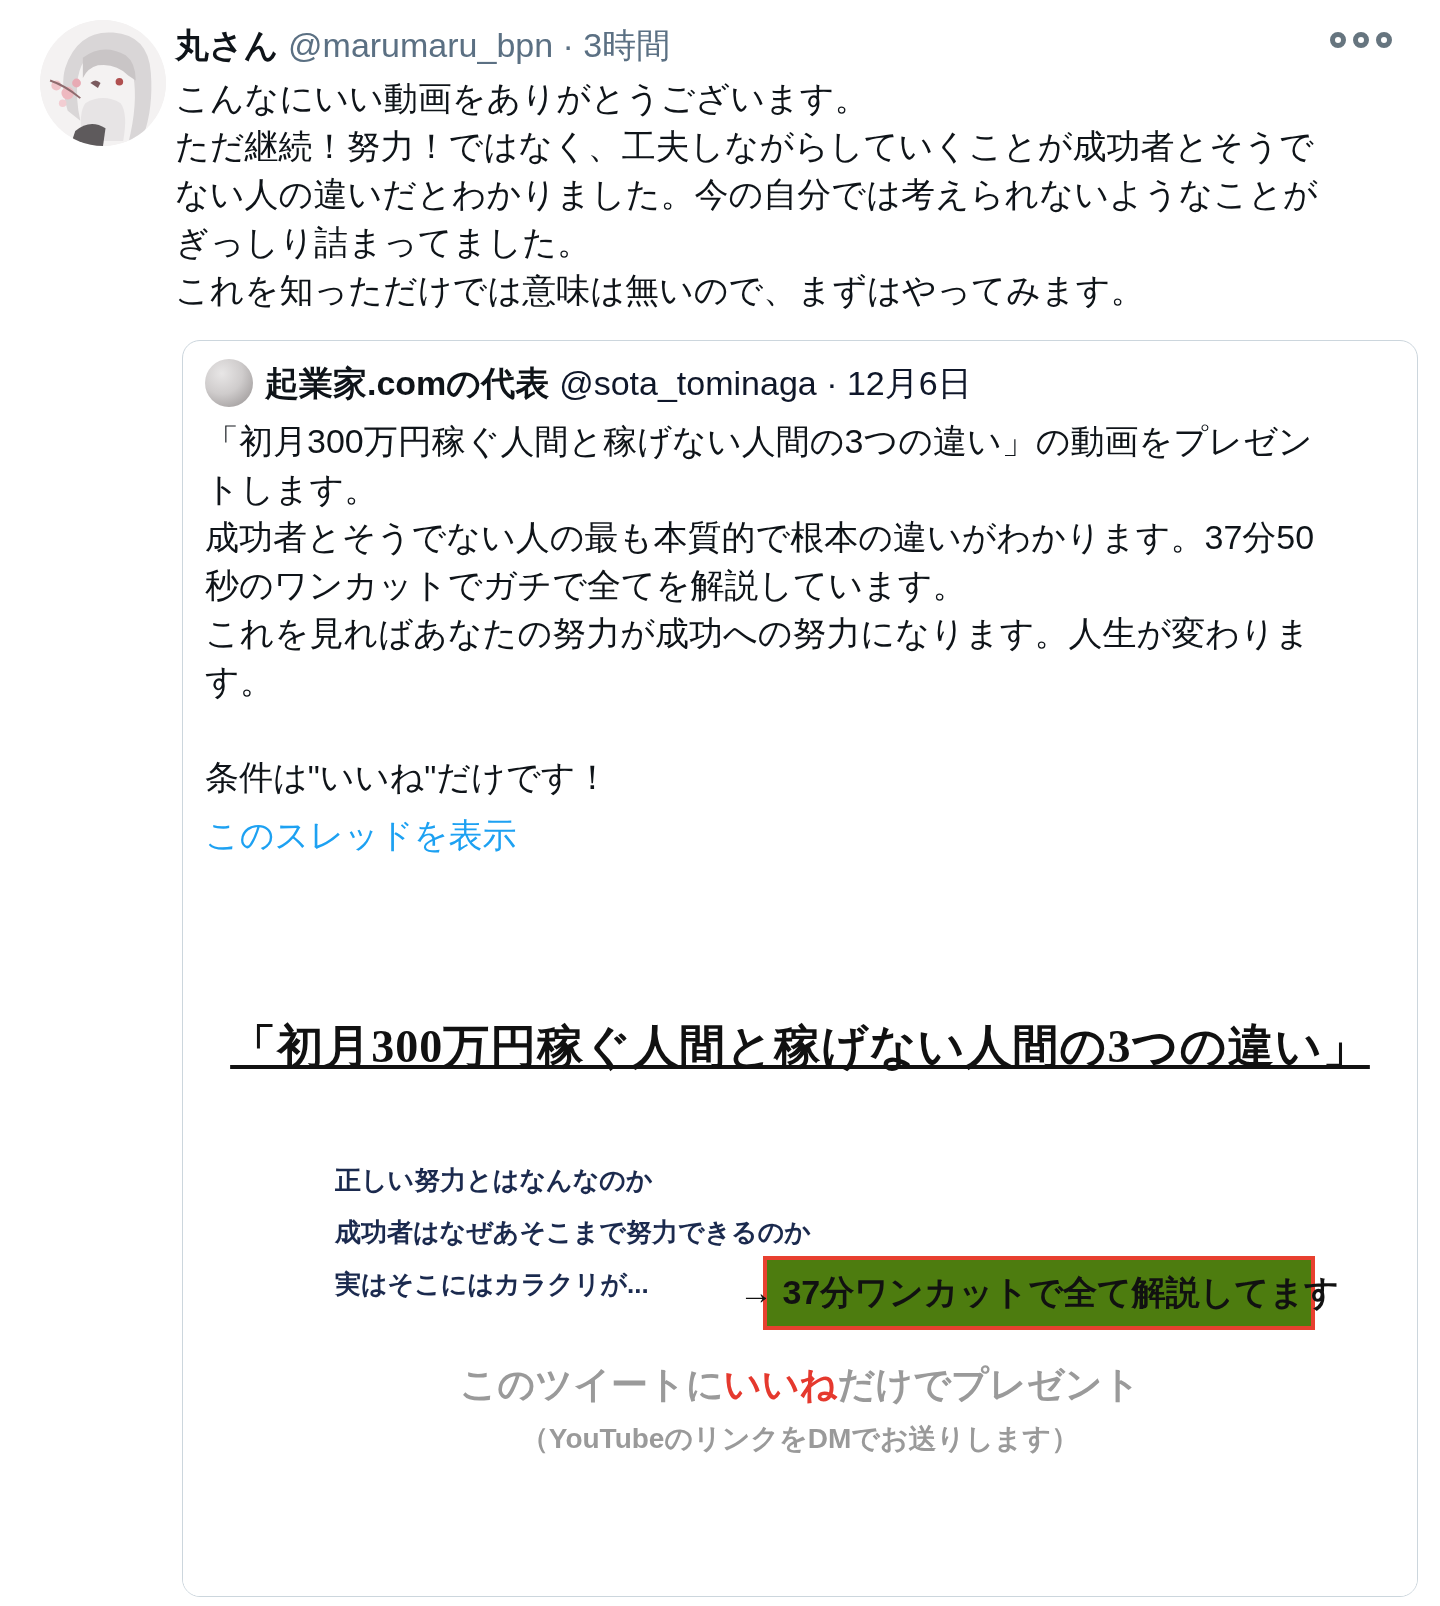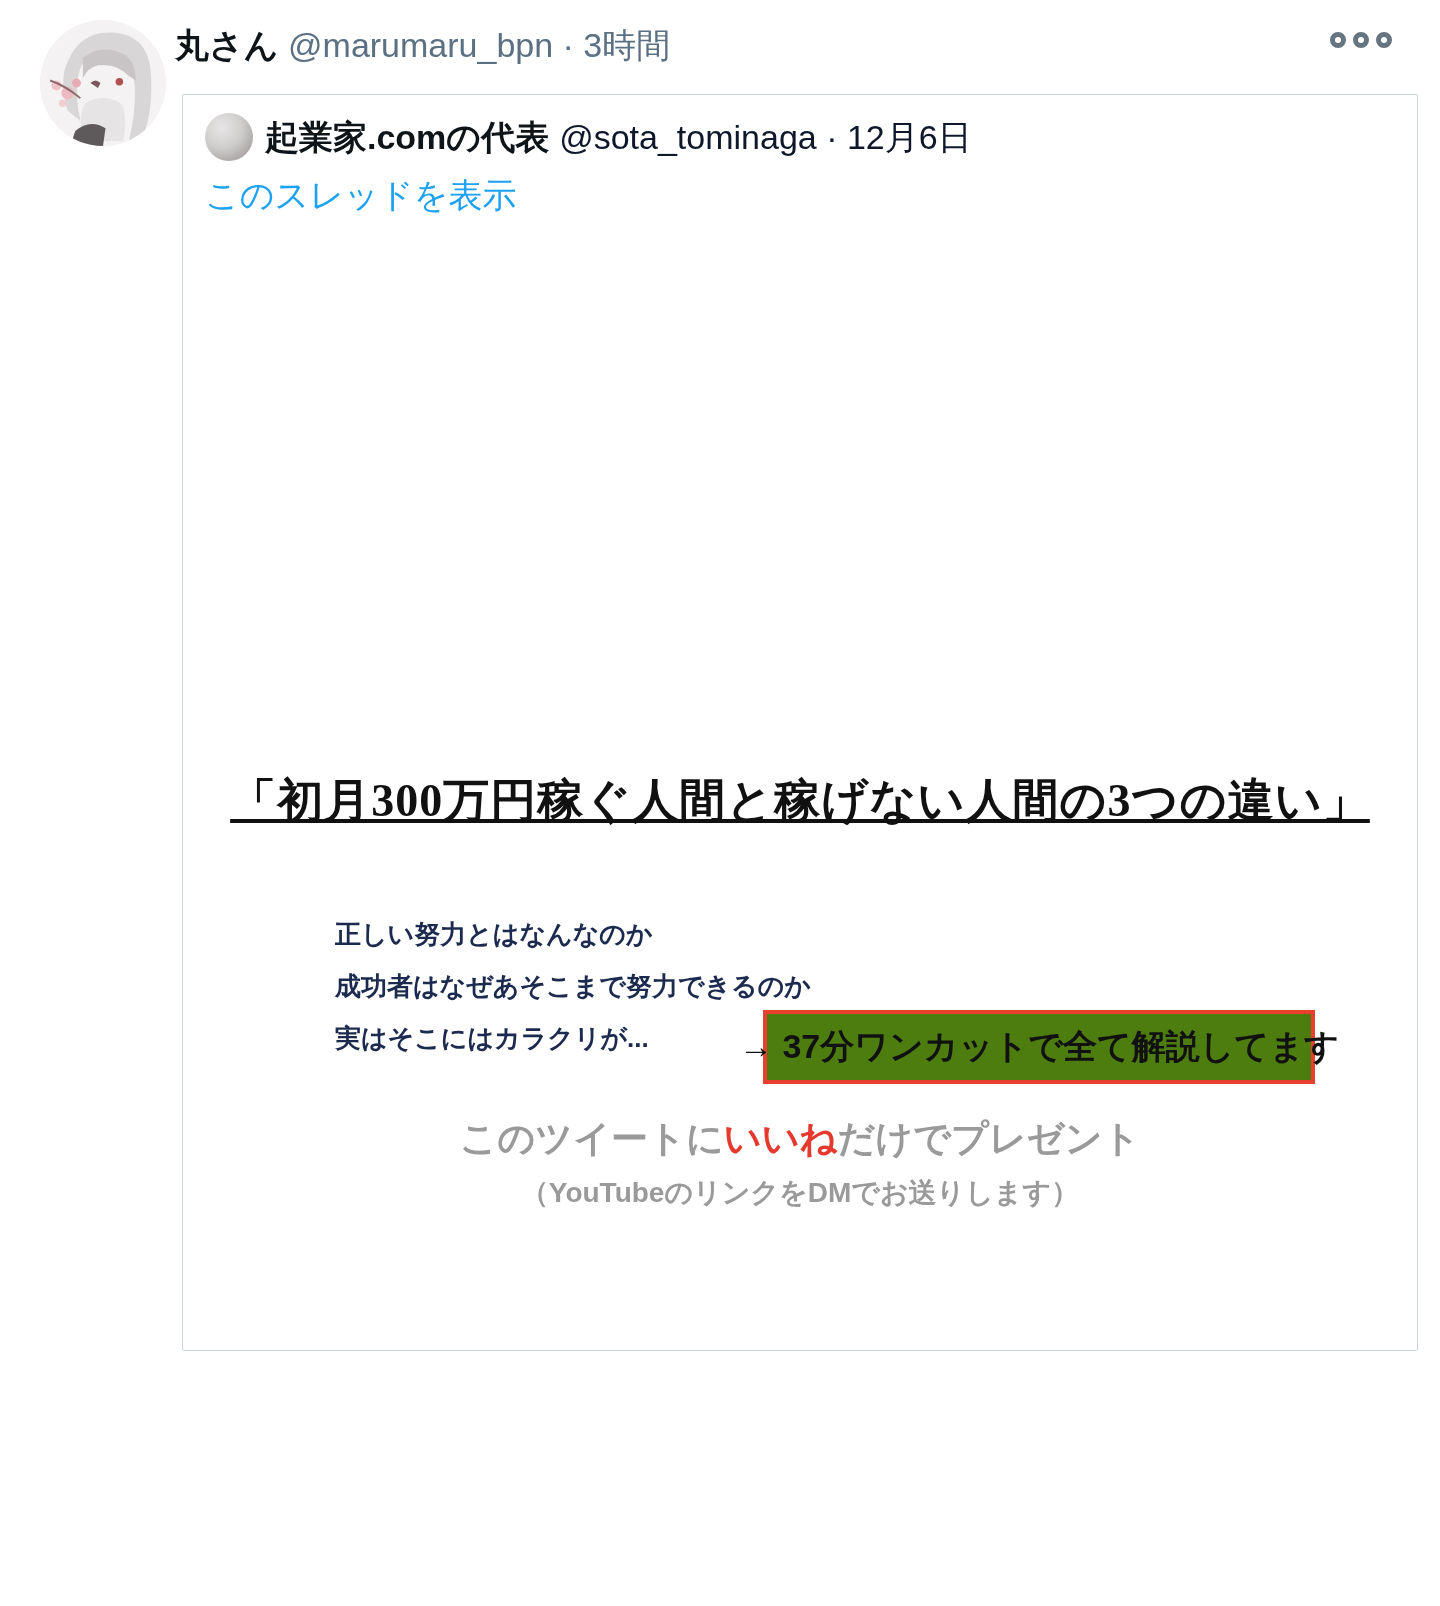--- a/index.html
+++ b/index.html
@@ -60,21 +60,21 @@
     overflow-wrap: anywhere;
   }
 
   
   .quote-card {
     margin-top: 26px;
     margin-left: 7px;
     width: 1236px;
     height: 1257px;
     border: 1px solid #ccd6dd;
-    border-radius: 2px;
+    border-radius: 18px;
     background: #ffffff;
     cursor: pointer;
     overflow: hidden;
     position: relative;
   }
   .q-inner { padding: 18px 22px 0 22px; }
   .q-header {
     display: flex; align-items: center;
     font-size: 34px; line-height: 44px;
     white-space: nowrap;
@@ -200,34 +200,42 @@
 
     <div class="tweet-header">
       <span class="name">丸さん</span>
       <span class="meta">
         <span>@marumaru_bpn</span>
         <span>·</span>
         <span>3時間</span>
       </span>
     </div>
 
+    <div class="tweet-body">こんなにいい動画をありがとうございます。
+ただ継続！努力！ではなく、工夫しながらしていくことが成功者とそうでない人の違いだとわかりました。今の自分では考えられないようなことがぎっしり詰まってました。
+これを知っただけでは意味は無いので、まずはやってみます。</div>
 
     <div class="quote-card">
       <div class="q-inner">
 
         <div class="q-header">
           <span class="q-avatar"></span>
           <span class="name">起業家.comの代表</span>
           <span class="meta">
             <span>@sota_tominaga</span>
             <span>·</span>
             <span>12月6日</span>
           </span>
         </div>
 
+        <div class="q-body">「初月300万円稼ぐ人間と稼げない人間の3つの違い」の動画をプレゼントします。
+成功者とそうでない人の最も本質的で根本の違いがわかります。37分50秒のワンカットでガチで全てを解説しています。
+これを見ればあなたの努力が成功への努力になります。人生が変わります。
+
+条件は"いいね"だけです！</div>
 
         <a class="thread-link">このスレッドを表示</a>
       </div>
 
       <div class="promo">
         <div class="promo-title">「初月300万円稼ぐ人間と稼げない人間の3つの違い」</div>
 
         <div class="promo-bullets">
           <div class="bullet">正しい努力とはなんなのか</div>
           <div class="bullet">成功者はなぜあそこまで努力できるのか</div>

